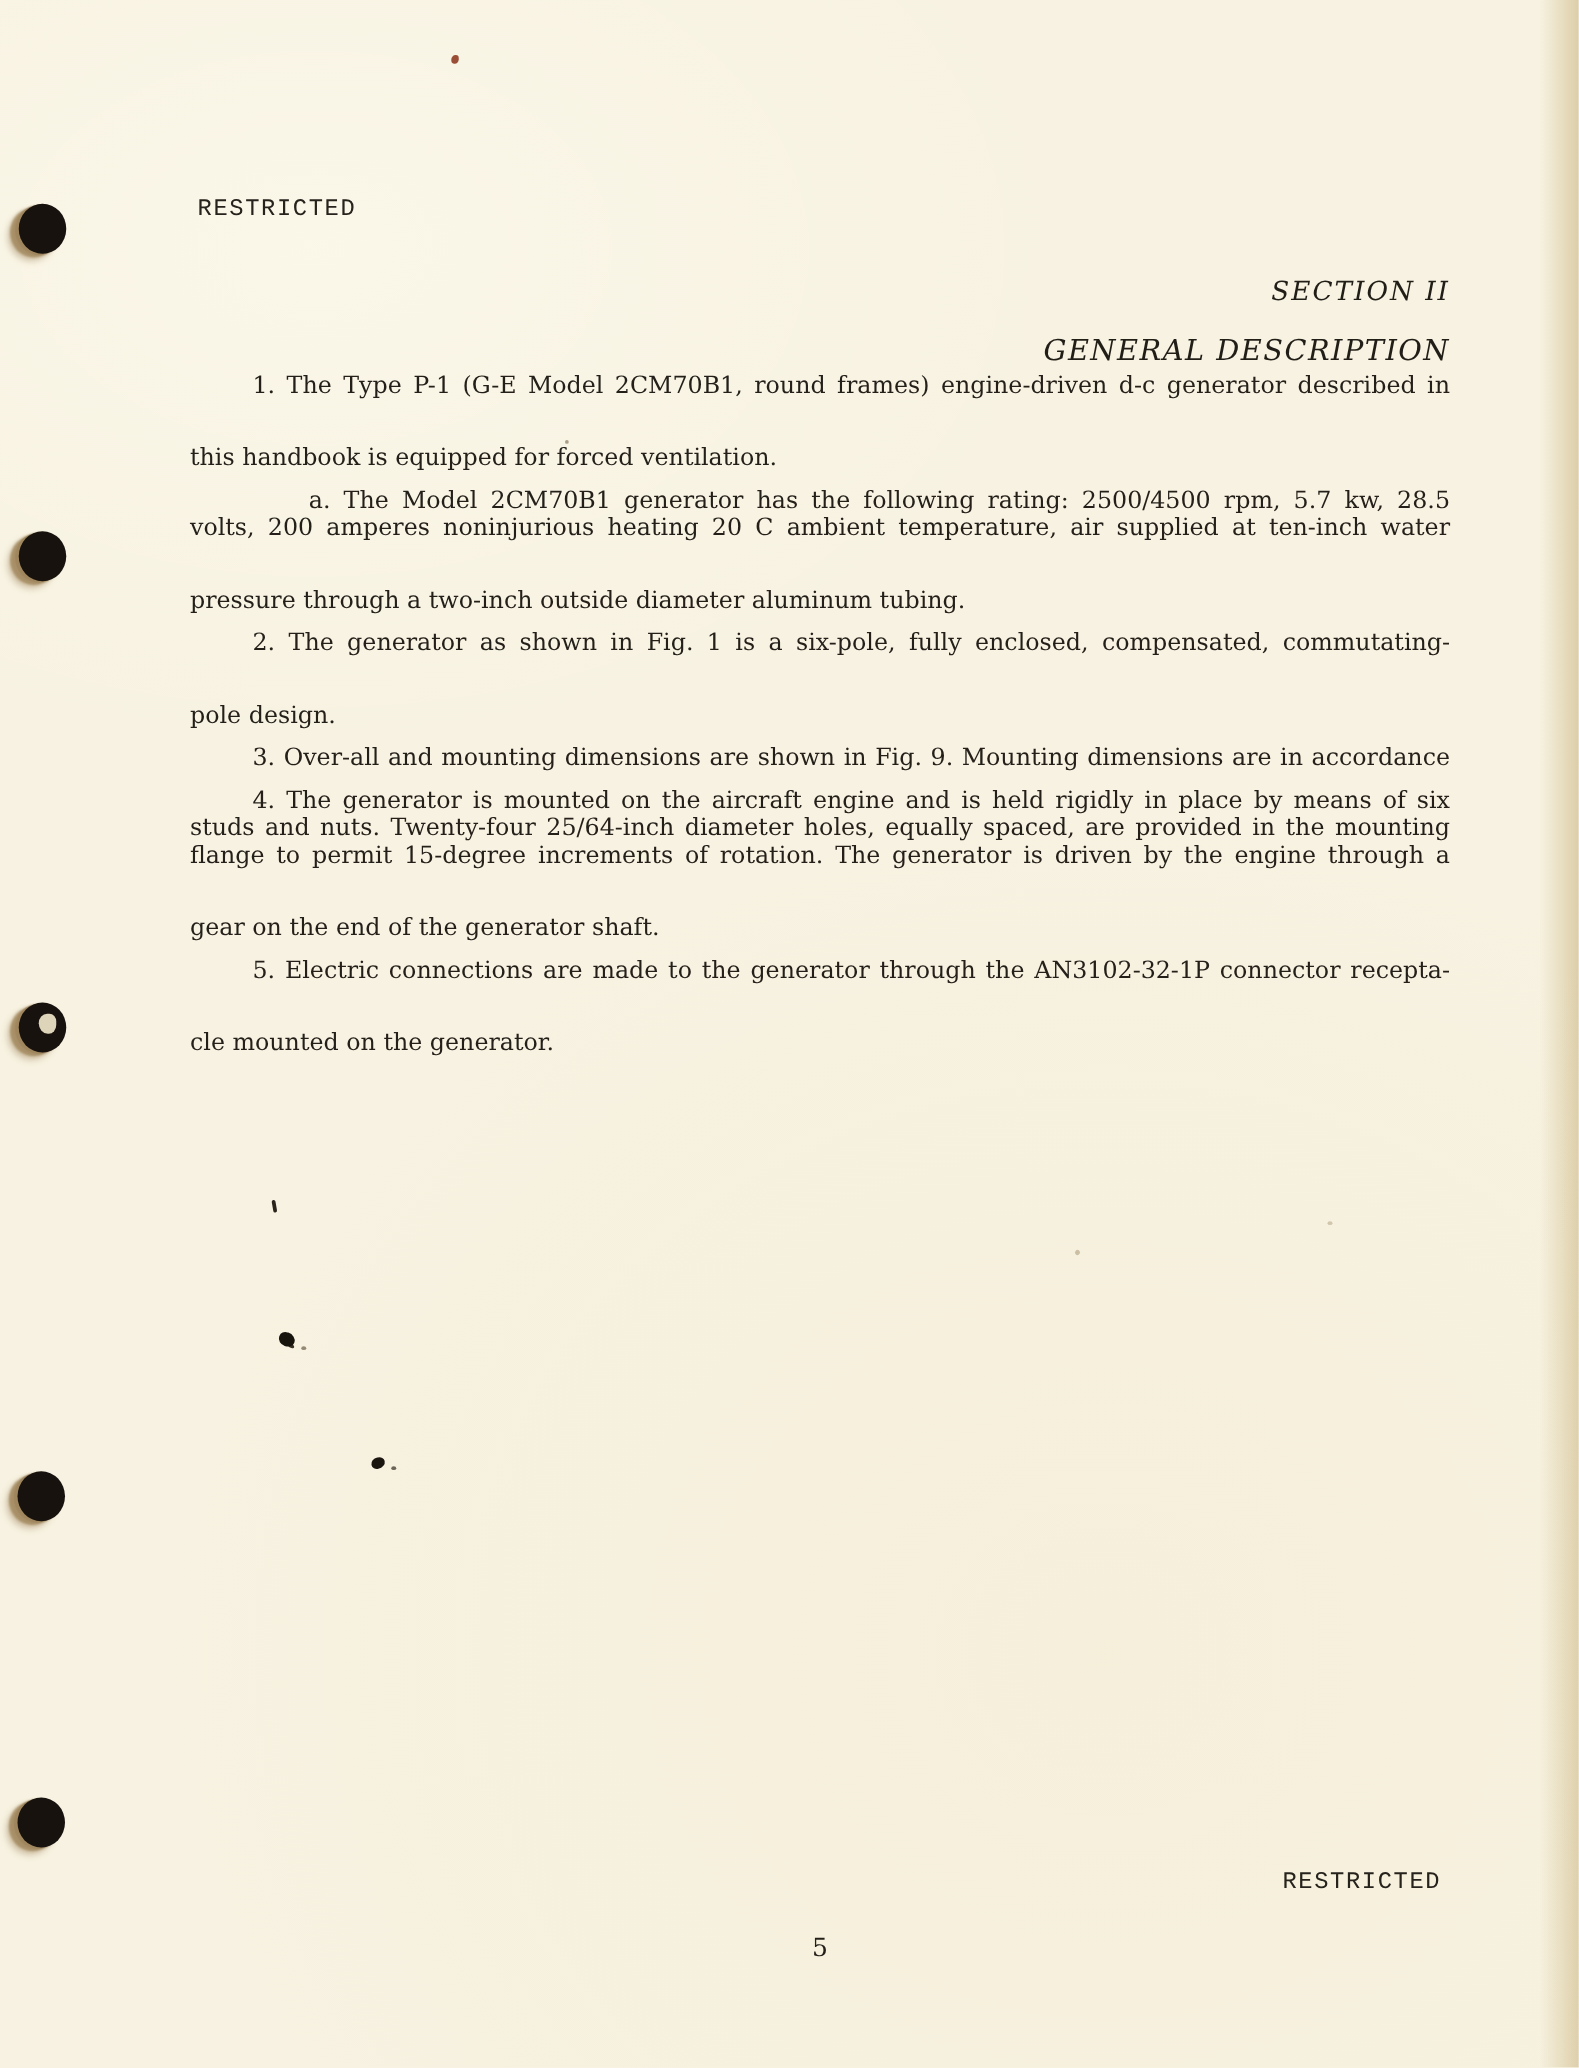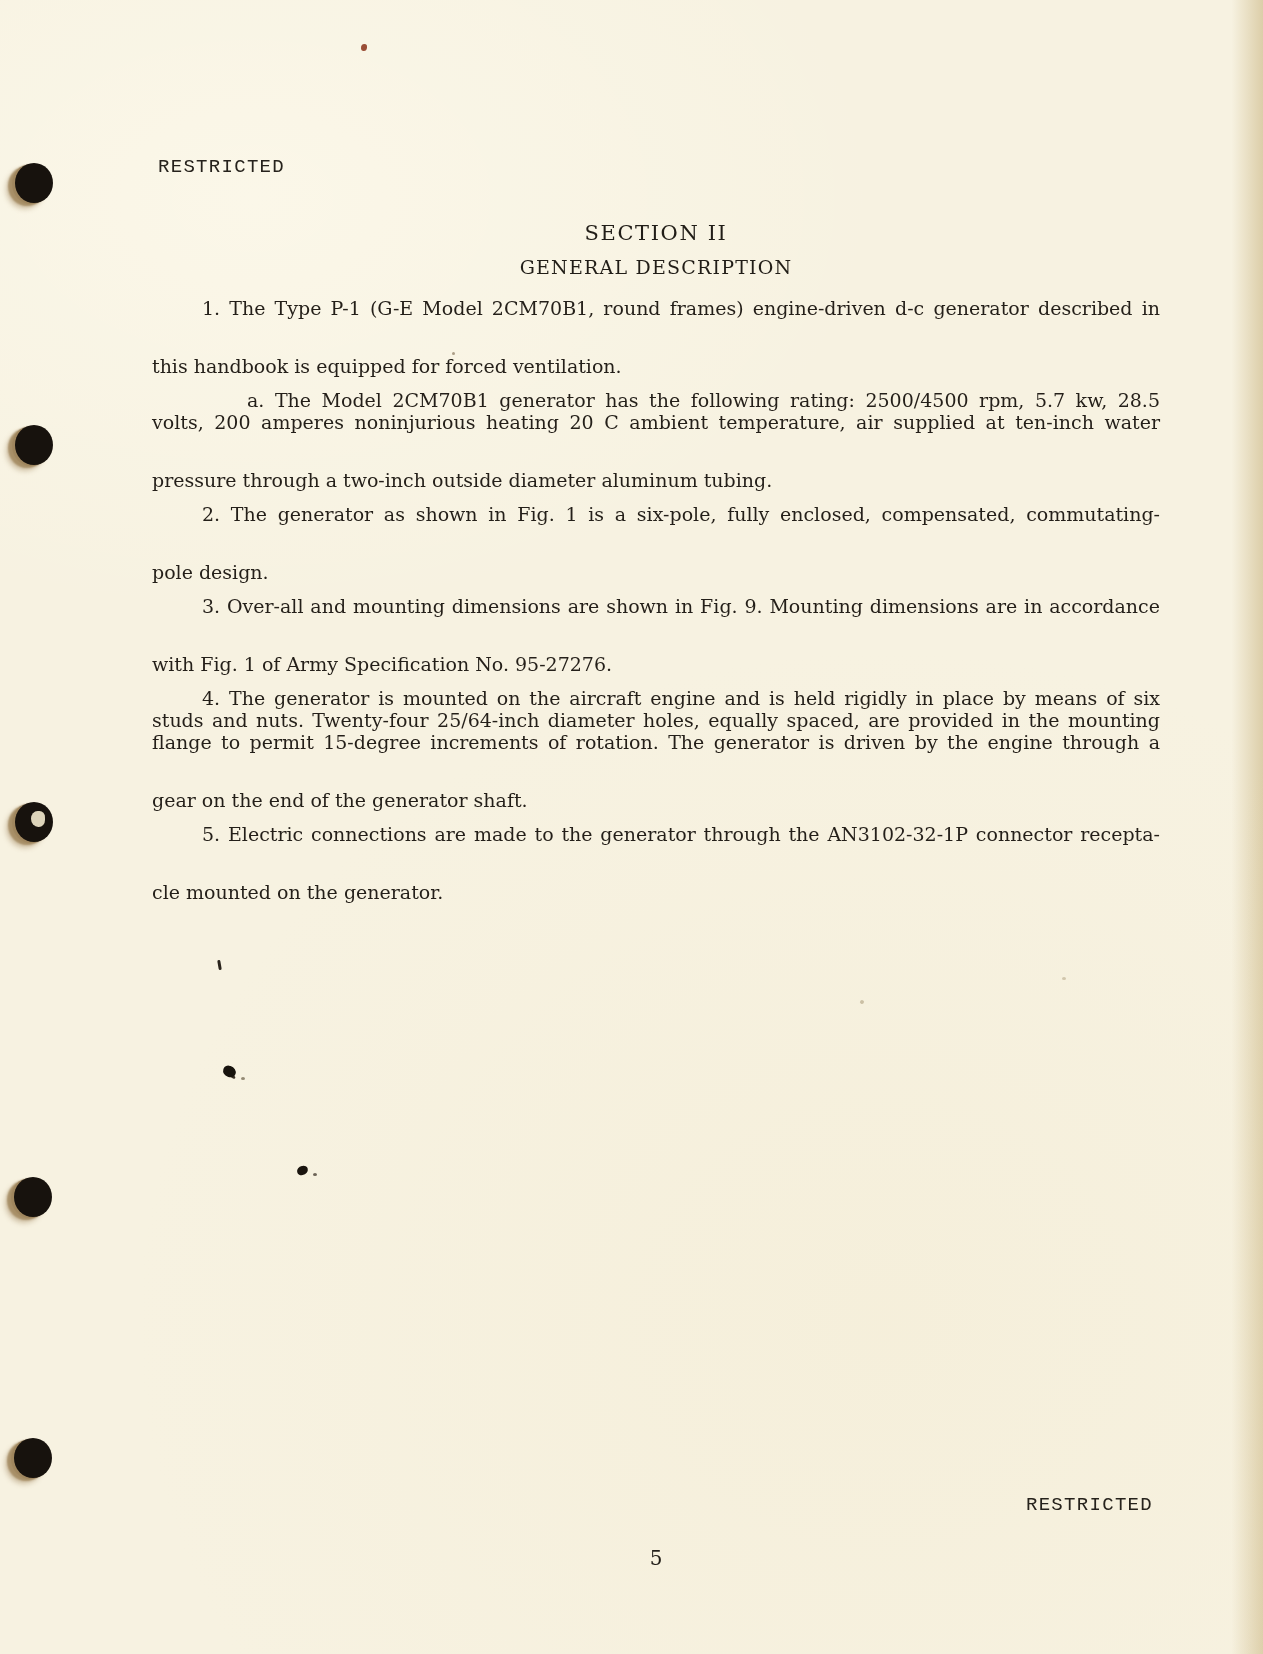--- a/index.html
+++ b/index.html
@@ -16,24 +16,24 @@
       radial-gradient(900px 600px at 20% 12%, rgba(255,252,240,0.5), rgba(255,252,240,0) 70%),
       radial-gradient(1000px 900px at 70% 80%, rgba(240,230,200,0.25), rgba(240,230,200,0) 75%),
       linear-gradient(to right, rgba(205,185,135,0) 97.5%, rgba(198,176,122,0.55) 100%);
   }
   .classification{
     position:absolute;font-size:19px;letter-spacing:1.3px;color:#26221c;font-family:Liberation Mono, monospace;
   }
   .classification.top{left:158px;top:156px;}
   .classification.bottom{right:110px;top:1494px;}
   .headings{
-    position:absolute;left:152px;top:221px;width:1008px;text-align:center;color:#211d17;
+    position:absolute;left:152px;top:221px;width:1008px;text-align:right;color:#211d17;font-style:italic;
   }
   .headings .title{font-size:21px;letter-spacing:1.6px;line-height:24px;}
-  .headings .subtitle{font-size:19px;letter-spacing:1.2px;line-height:24px;margin-top:10px;}
+  .headings .subtitle{font-size:23px;letter-spacing:1.2px;line-height:24px;margin-top:24px;}
   .textblock{
     position:absolute;left:152px;top:297px;width:1008px;
     font-size:19px;line-height:22px;color:#241f19;
   }
   .para{margin:0 0 12px 0;}
   .pline{text-align:justify;text-align-last:justify;}
   .pline.last{text-align:justify;text-align-last:left;margin-top:36px;}
   .pline.ind-n{text-indent:50px;}
   .pline.ind-a{text-indent:95px;}
   .pagenum{
@@ -92,21 +92,20 @@
     <div class="pline ind-a">a.  The Model 2CM70B1 generator has the following rating:  2500/4500 rpm, 5.7 kw, 28.5</div>
     <div class="pline">volts, 200 amperes noninjurious heating 20 C ambient temperature, air supplied at ten-inch water</div>
     <div class="pline last">pressure through a two-inch outside diameter aluminum tubing.</div>
   </div>
   <div class="para">
     <div class="pline ind-n">2.  The generator as shown in Fig. 1 is a six-pole, fully enclosed, compensated, commutating-</div>
     <div class="pline last">pole design.</div>
   </div>
   <div class="para">
     <div class="pline ind-n">3.  Over-all and mounting dimensions are shown in Fig. 9.  Mounting dimensions are in accordance</div>
-    <div class="pline last">with Fig. 1 of Army Specification No. 95-27276.</div>
   </div>
   <div class="para">
     <div class="pline ind-n">4.  The generator is mounted on the aircraft engine and is held rigidly in place by means of six</div>
     <div class="pline">studs and nuts.  Twenty-four 25/64-inch diameter holes, equally spaced, are provided in the mounting</div>
     <div class="pline">flange to permit 15-degree increments of rotation.  The generator is driven by the engine through a</div>
     <div class="pline last">gear on the end of the generator shaft.</div>
   </div>
   <div class="para">
     <div class="pline ind-n">5.  Electric connections are made to the generator through the AN3102-32-1P connector recepta-</div>
     <div class="pline last">cle mounted on the generator.</div>

